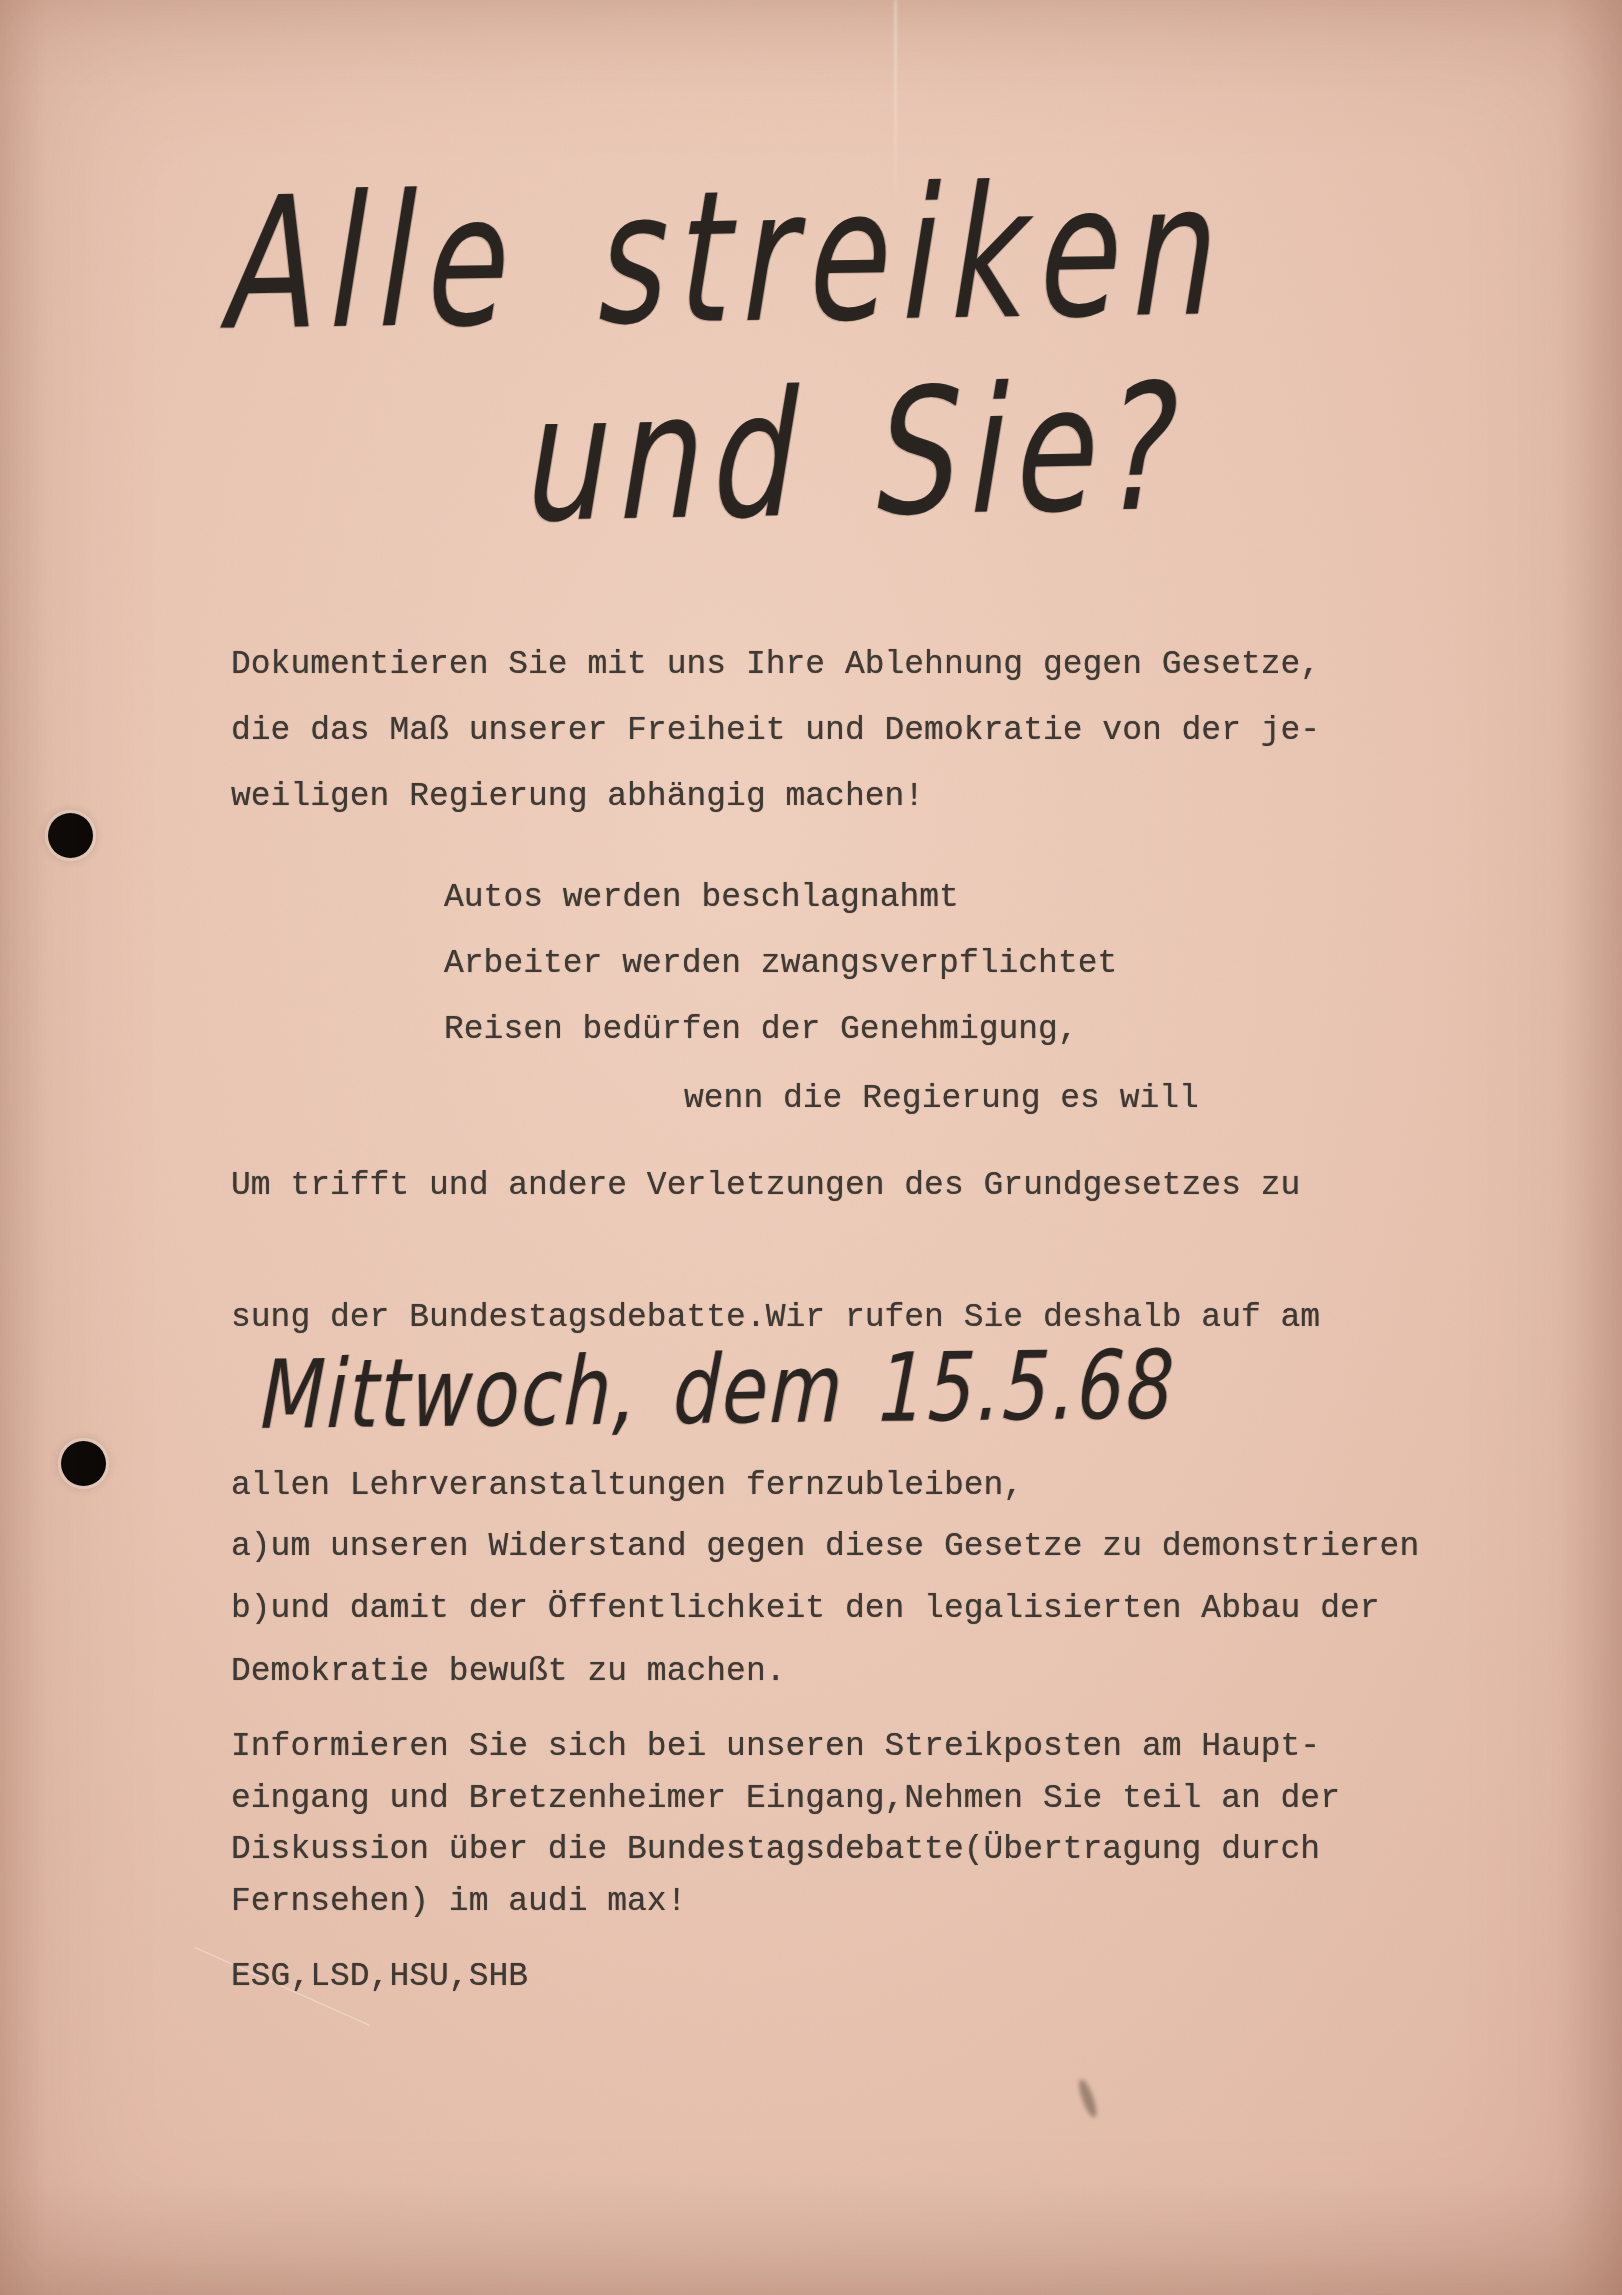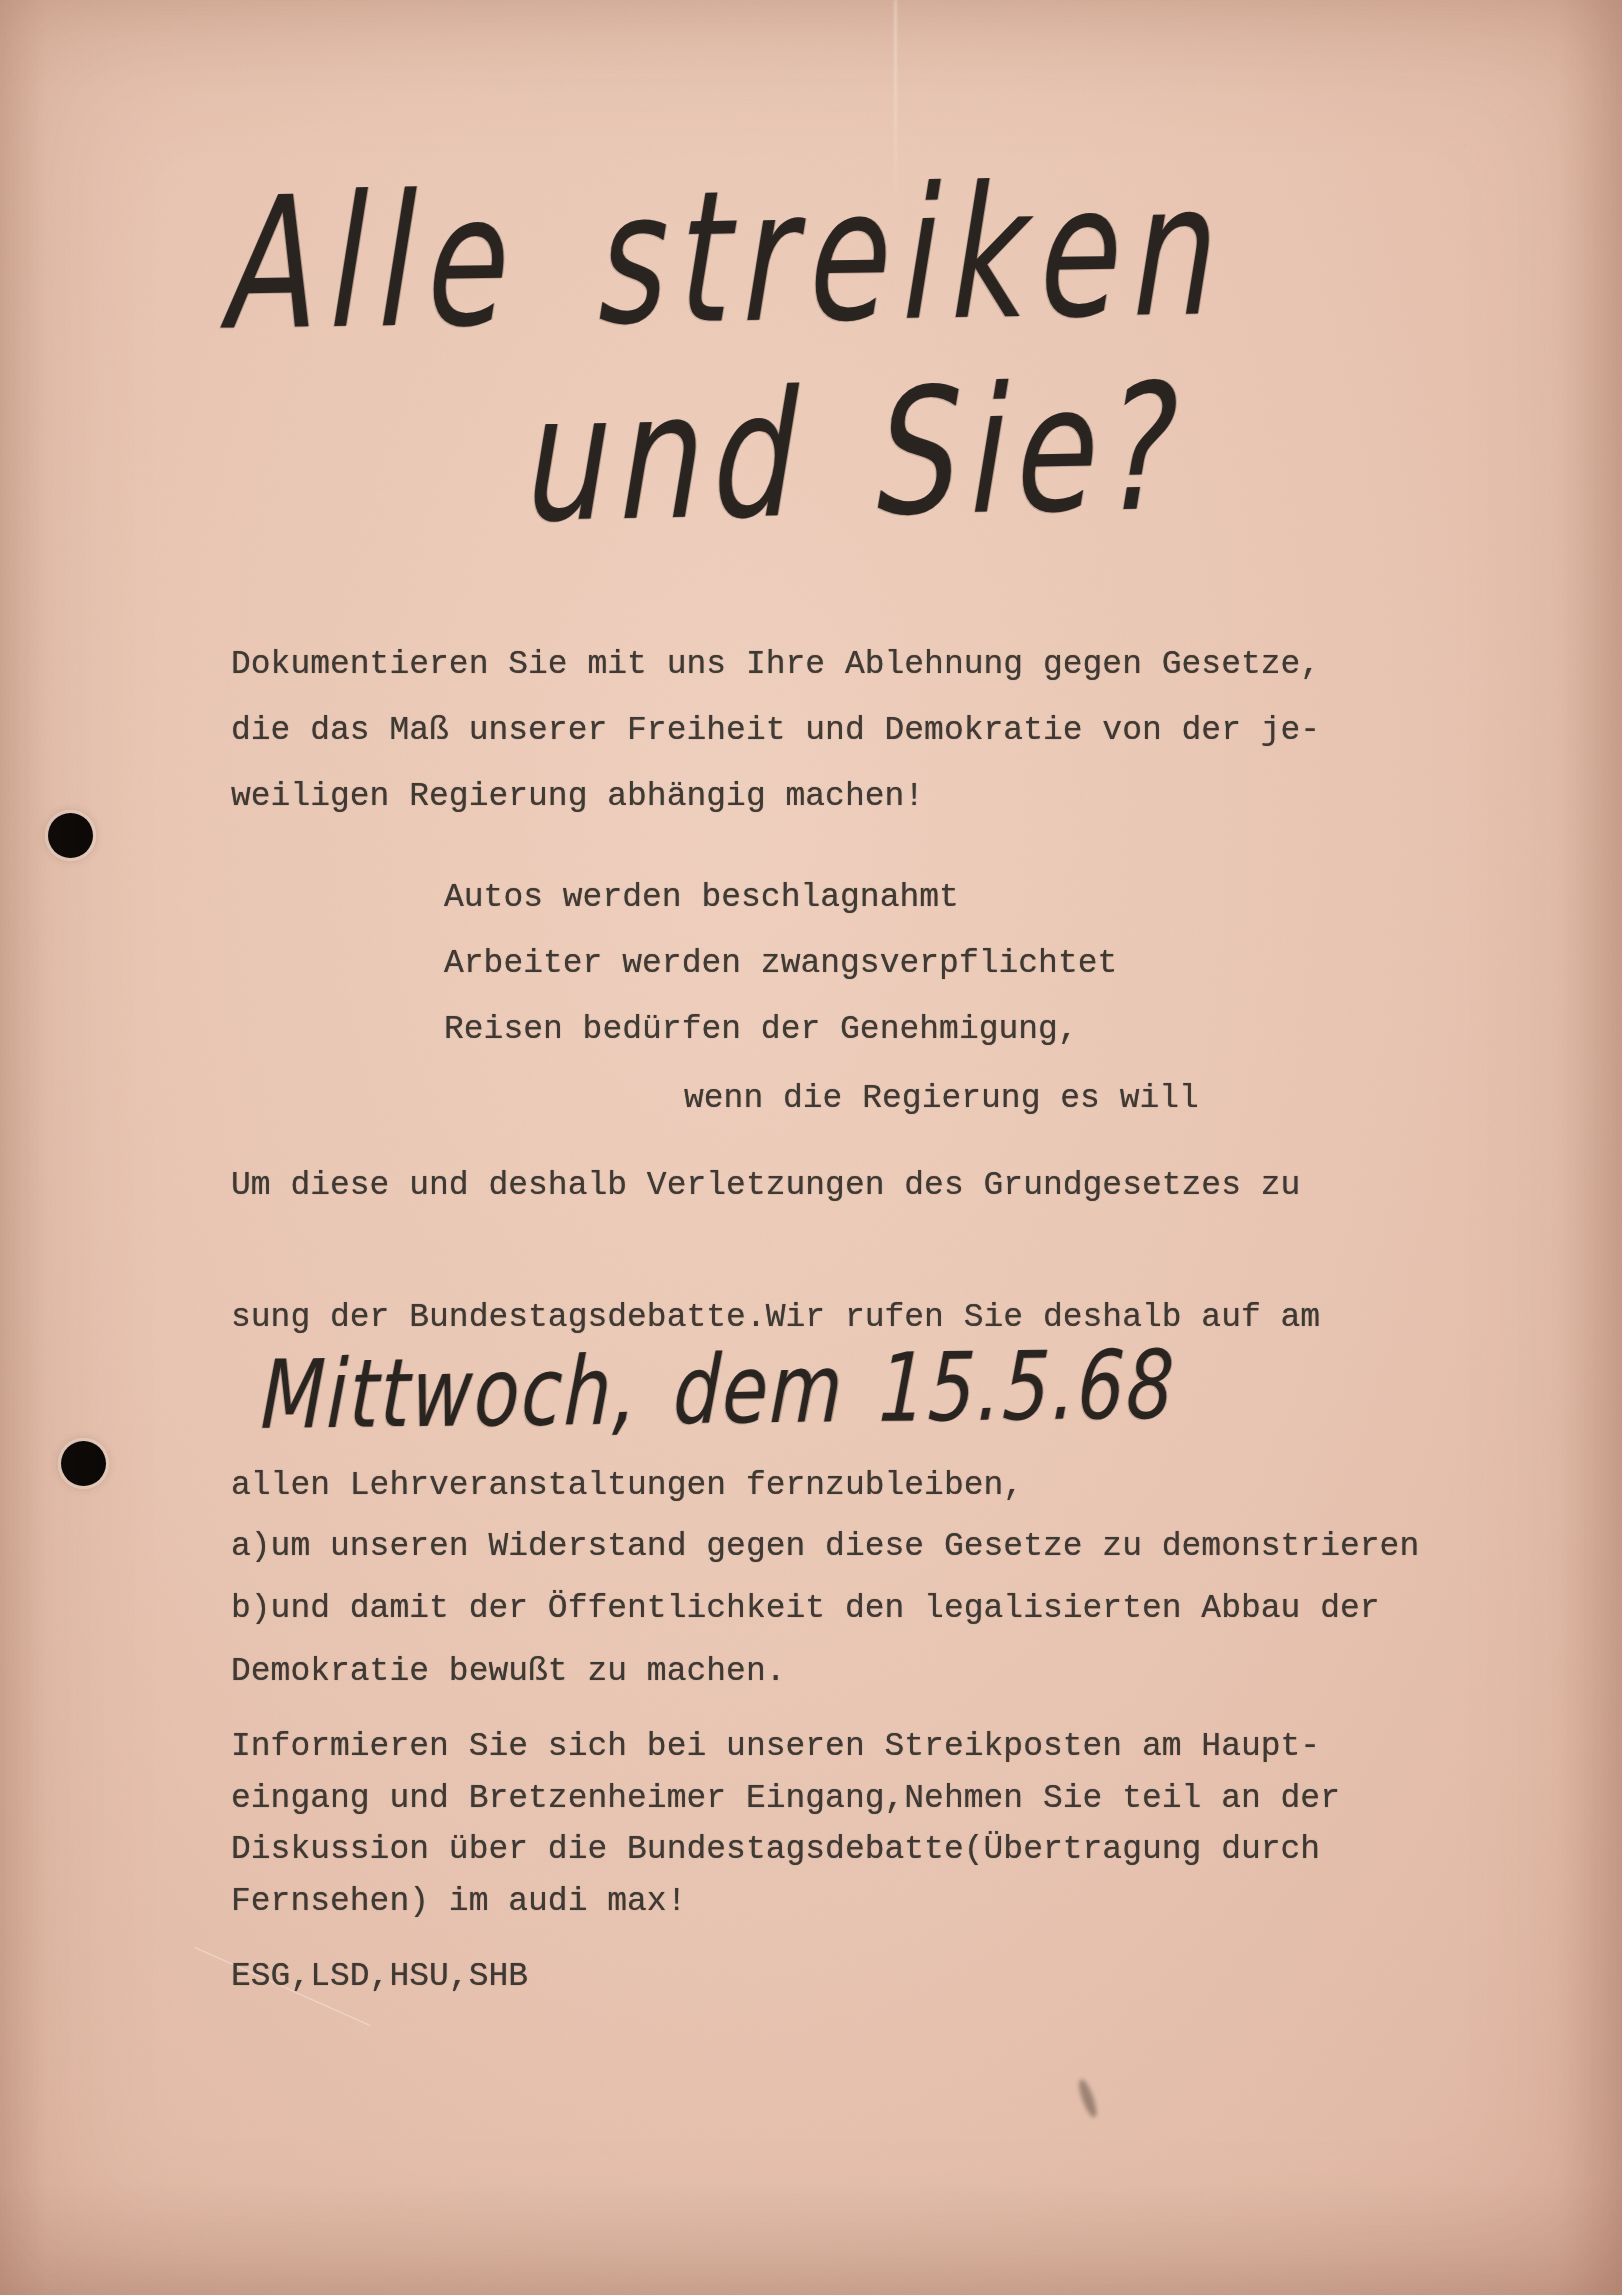--- a/index.html
+++ b/index.html
@@ -104,21 +104,21 @@
 
   <div class="typed" style="top:648px">Dokumentieren Sie mit uns Ihre Ablehnung gegen Gesetze,</div>
   <div class="typed" style="top:714px">die das Maß unserer Freiheit und Demokratie von der je-</div>
   <div class="typed" style="top:780px">weiligen Regierung abhängig machen!</div>
 
   <div class="typed indent1" style="top:881px">Autos werden beschlagnahmt</div>
   <div class="typed indent1" style="top:947px">Arbeiter werden zwangsverpflichtet</div>
   <div class="typed indent1" style="top:1013px">Reisen bedürfen der Genehmigung,</div>
   <div class="typed indent2" style="top:1082px">wenn die Regierung es will</div>
 
-  <div class="typed" style="top:1169px">Um diese und deshalb Verletzungen des Grundgesetzes zu</div>
+  <div class="typed" style="top:1169px">Um trifft und andere Verletzungen des Grundgesetzes zu</div>
   <div class="typed" style="top:1301px">sung der Bundestagsdebatte.Wir rufen Sie deshalb auf am</div>
 
   <div class="hand hdate">Mittwoch, dem 15.5.68</div>
 
   <div class="typed" style="top:1469px">allen Lehrveranstaltungen fernzubleiben,</div>
   <div class="typed" style="top:1530px">a)um unseren Widerstand gegen diese Gesetze zu demonstrieren</div>
   <div class="typed" style="top:1655px">Demokratie bewußt zu machen.</div>
   <div class="typed" style="top:1592px">b)und damit der Öffentlichkeit den legalisierten Abbau der</div>
 
   <div class="typed" style="top:1782px">eingang und Bretzenheimer Eingang,Nehmen Sie teil an der</div>

